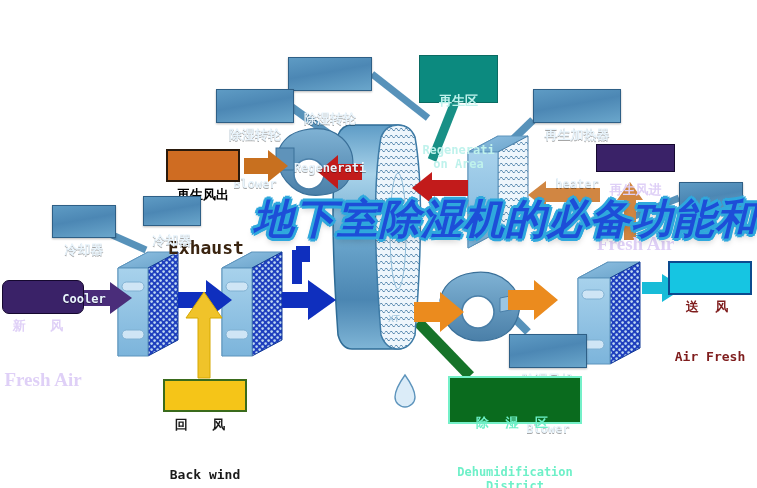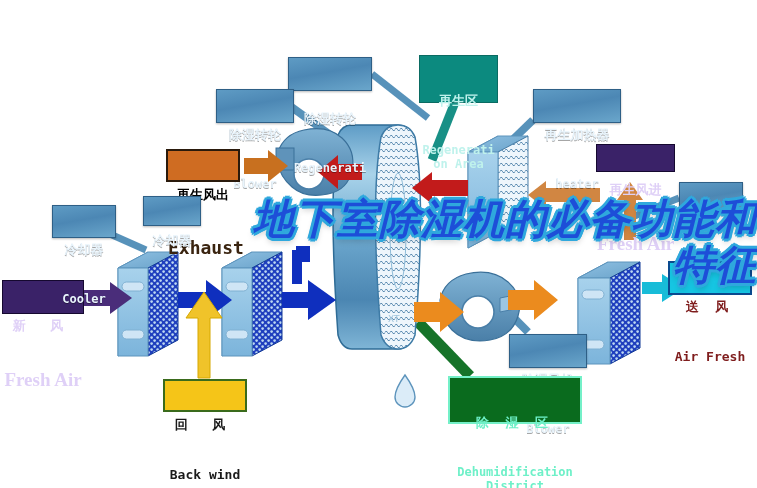--- a/index.html
+++ b/index.html
@@ -266,21 +266,21 @@
 
   <div class="lbl blue" style="left:143px;top:196px;width:58px;height:30px;padding-top:1px;z-index:5;">
     <span class="cn">冷却器</span>
   </div>
 
   <div class="lbl blue" style="left:52px;top:205px;width:64px;height:33px;padding-top:1px;z-index:5;">
     <span class="cn">冷却器</span>
     <span class="en">Cooler</span>
   </div>
 
-  <div class="lbl purple" style="left:2px;top:280px;width:82px;height:34px;padding-top:2px;">
+  <div class="lbl purple" style="left:2px;top:280px;width:82px;height:34px;padding-top:2px;border-radius:7px;">
     <span class="cn spread">新 风</span>
     <span class="en">Fresh Air</span>
   </div>
 
   <div class="lbl cyan" style="left:668px;top:261px;width:84px;height:34px;padding-top:1px;">
     <span class="cn spread2">送 风</span>
     <span class="en">Air Fresh</span>
   </div>
 
   <div class="lbl blue" style="left:509px;top:334px;width:78px;height:34px;padding-top:2px;">
@@ -294,16 +294,15 @@
   </div>
 
   <div class="lbl green" style="left:448px;top:376px;width:134px;height:48px;padding-top:2px;">
     <span class="cn">除 湿 区</span>
     <span class="en">Dehumidification
 District</span>
   </div>
 
   <div id="title">
     <span>地下室除湿机的必备功能和</span>
-    <span class="l2">特征</span>
   </div>
 
 </div>
 
 </body></html>

